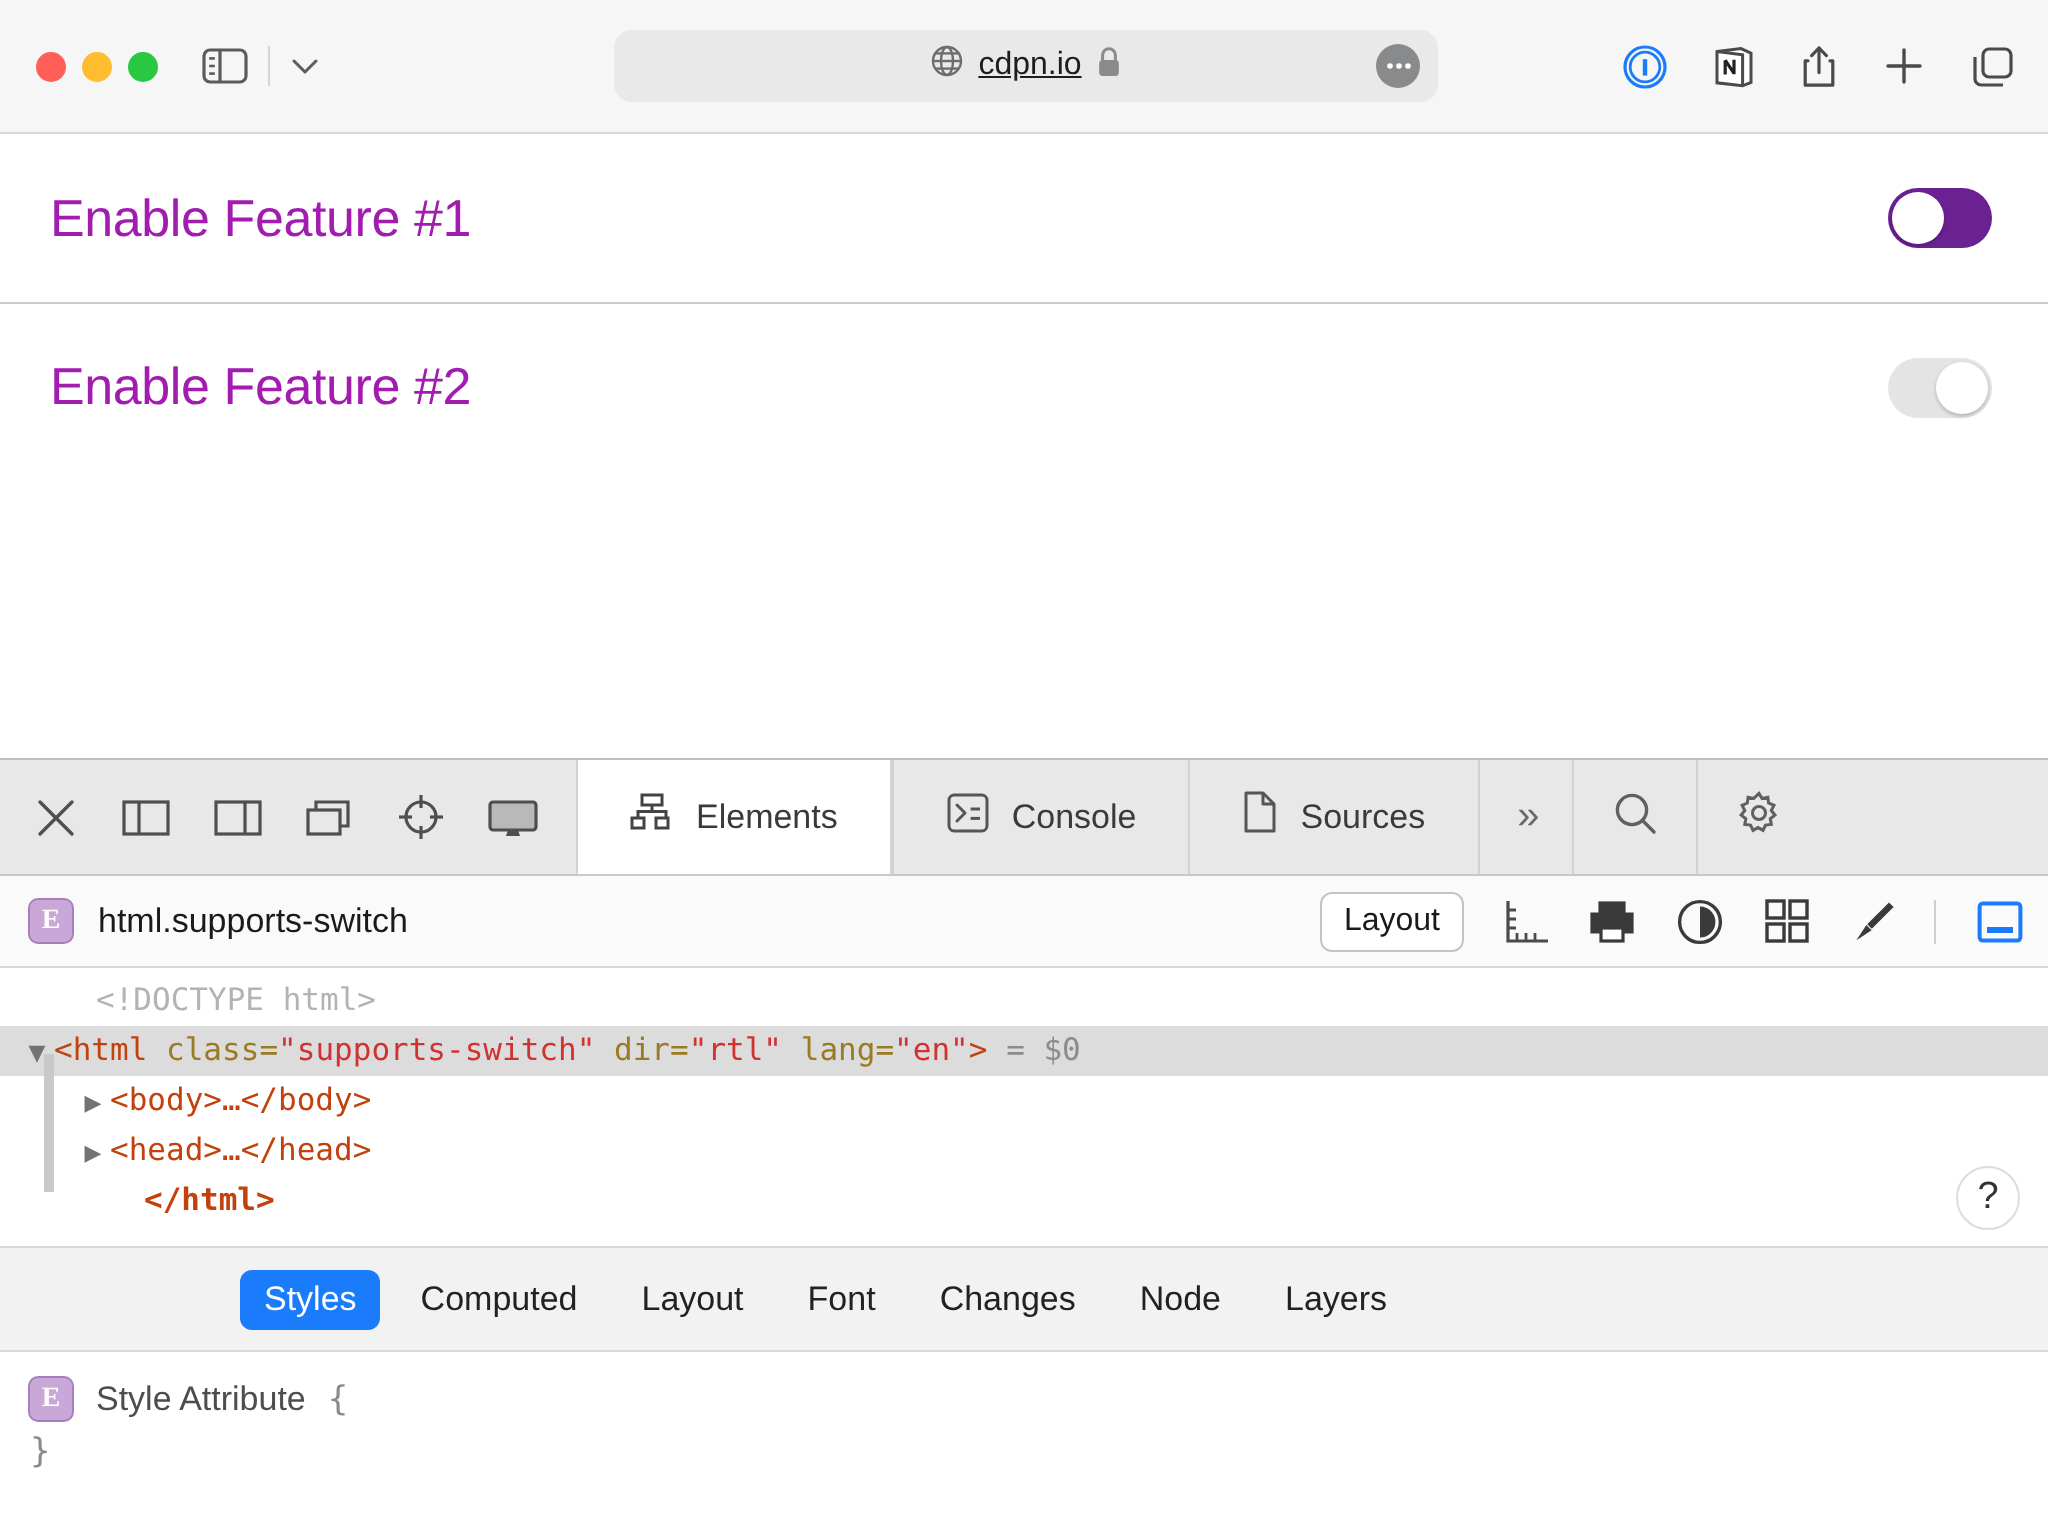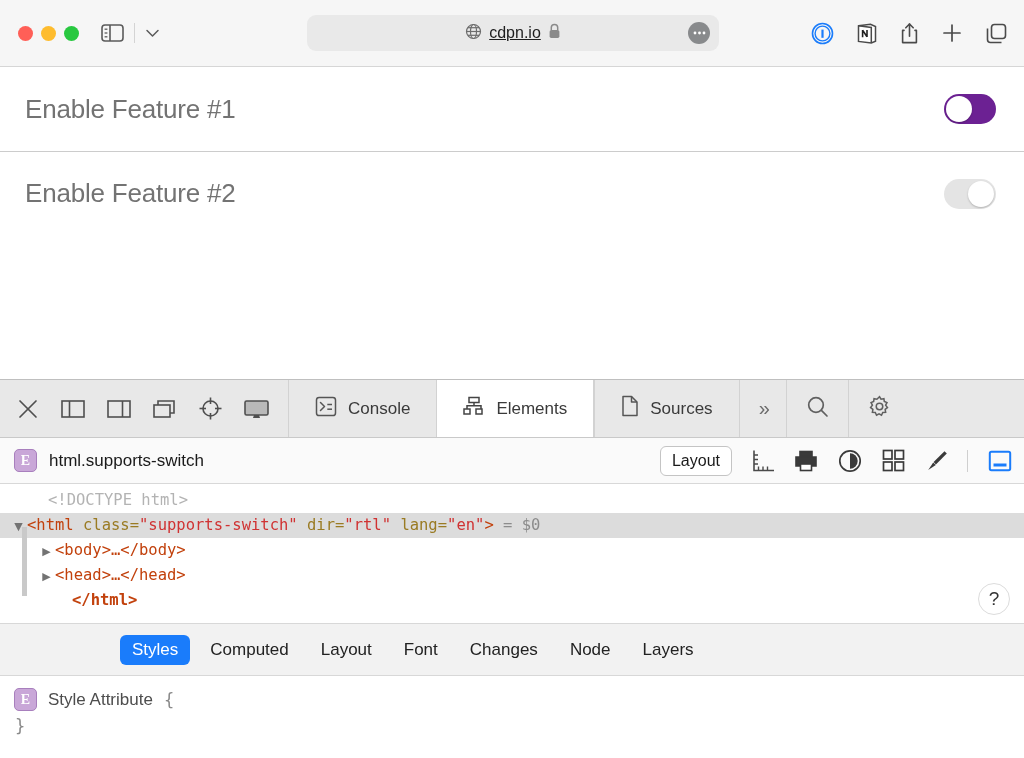--- a/index.html
+++ b/index.html
@@ -85,21 +85,21 @@
   .switch-row {
     height: 84px;
     display: flex;
     align-items: center;
     justify-content: space-between;
     padding: 0 28px 0 25px;
   }
   .switch-row + .switch-row { border-top: 1px solid #cccccc; }
   .row-label {
     font-size: 26px;
-    color: #737373;
+    color: #a21caf;
     letter-spacing: -0.2px;
     direction: ltr;
   }
   .switch {
     position: relative;
     width: 52px; height: 30px;
     border-radius: 15px;
     flex: none;
   }
   .switch-on { background: #6c2193; }
@@ -437,41 +437,41 @@
       </span>
       <span class="icon-btn">
         <svg width="27" height="24" viewBox="0 0 27 24" fill="none">
           <rect x="2" y="4" width="23" height="14" rx="1.6" fill="#b9b9b9" stroke="#4f4f4f" stroke-width="1.6"></rect>
           <path d="M10 21h7l-1-3h-5z" fill="#4f4f4f"></path>
         </svg>
       </span>
     </div>
 
     <div class="dt-tabs">
+      <div class="dt-tab active">
+        <span>
+          <svg width="22" height="20" viewBox="0 0 22 20" fill="none" stroke="#444" stroke-width="1.5">
+            <rect x="6" y="1.5" width="10" height="5"></rect>
+            <rect x="1" y="13" width="6" height="5"></rect>
+            <rect x="13" y="13" width="6" height="5"></rect>
+            <path d="M11 6.5v3.3M4 13v-3.3h14V13"></path>
+          </svg>
+        </span>
+        <span>Elements</span>
+      </div>
       <div class="dt-tab">
         <span>
           <svg width="22" height="21" viewBox="0 0 22 21" fill="none" stroke="#555" stroke-width="1.5">
             <rect x="1.5" y="1.5" width="19" height="18" rx="2.6"></rect>
             <polyline points="5.5,6.5 9.5,10.5 5.5,14.5" stroke-linecap="round" stroke-linejoin="round"></polyline>
             <line x1="12.3" y1="8.5" x2="17" y2="8.5"></line>
               <line x1="12.3" y1="13.2" x2="17" y2="13.2"></line>
           </svg>
         </span>
         <span>Console</span>
-      </div>
-      <div class="dt-tab active">
-        <span>
-          <svg width="22" height="20" viewBox="0 0 22 20" fill="none" stroke="#444" stroke-width="1.5">
-            <rect x="6" y="1.5" width="10" height="5"></rect>
-            <rect x="1" y="13" width="6" height="5"></rect>
-            <rect x="13" y="13" width="6" height="5"></rect>
-            <path d="M11 6.5v3.3M4 13v-3.3h14V13"></path>
-          </svg>
-        </span>
-        <span>Elements</span>
       </div>
       <div class="dt-tab">
         <span>
           <svg width="18" height="22" viewBox="0 0 18 22" fill="none" stroke="#555" stroke-width="1.5" stroke-linejoin="round">
             <path d="M2 1.5h8.5L16 7v13.5H2z"></path>
             <polyline points="10.5,1.5 10.5,7 16,7"></polyline>
           </svg>
         </span>
         <span>Sources</span>
       </div>

